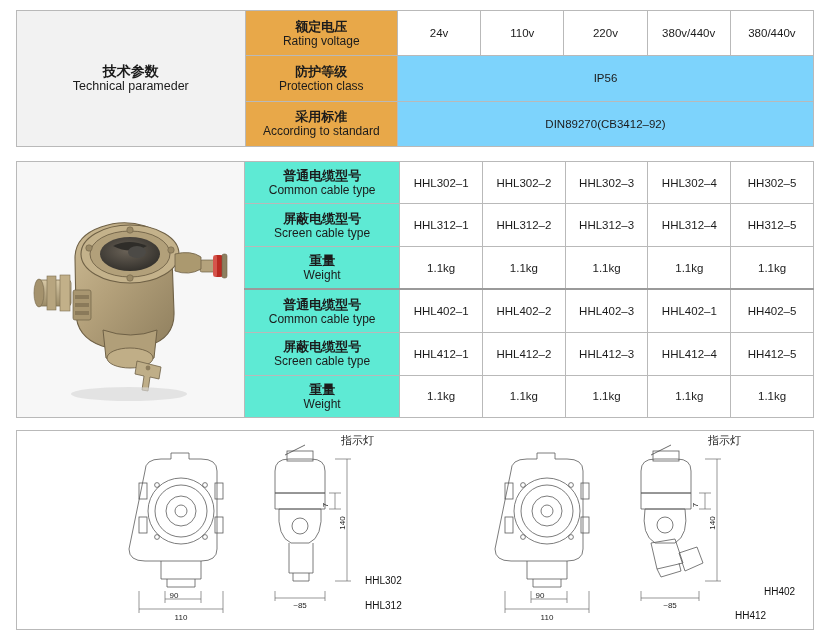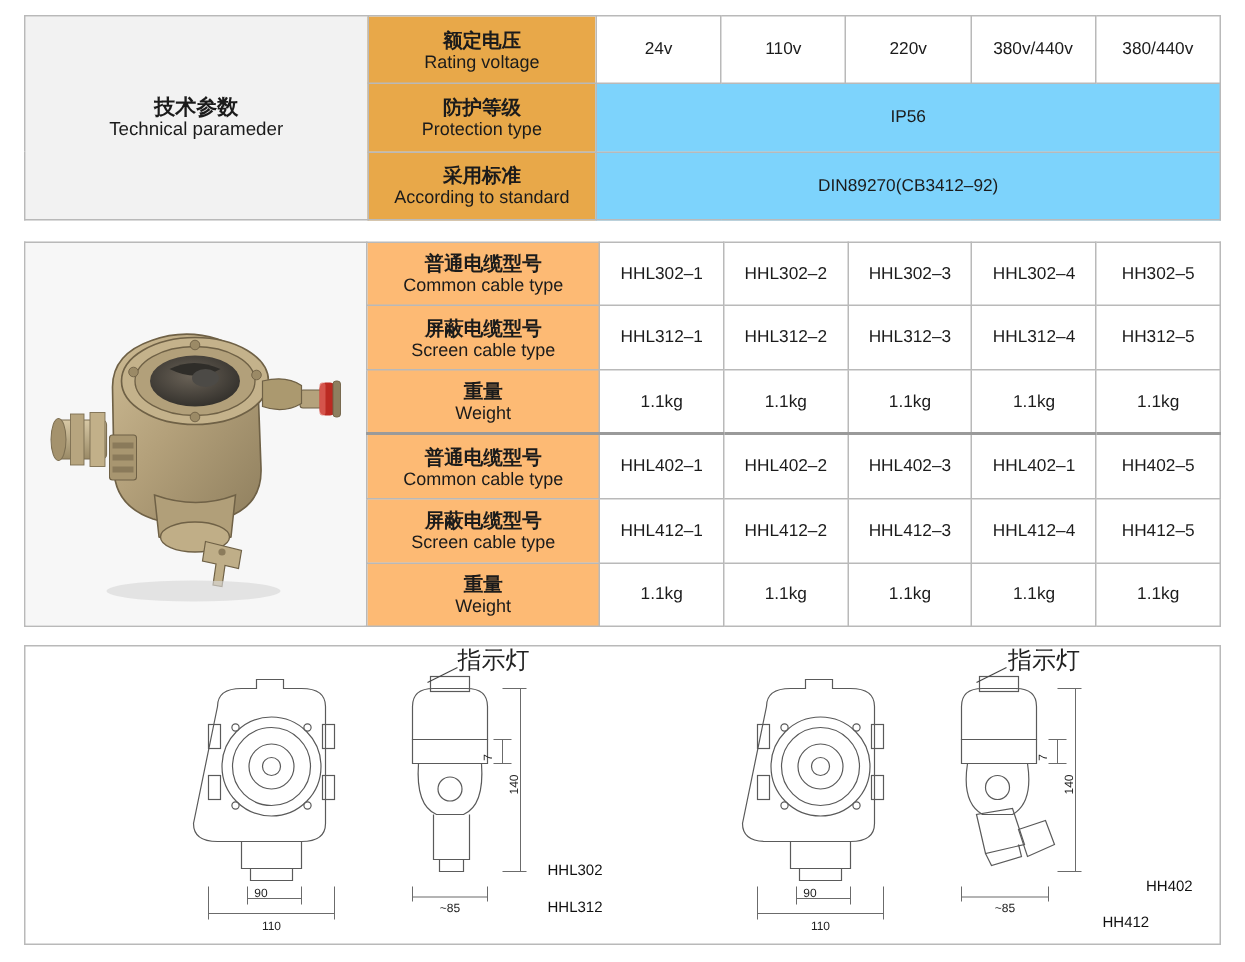--- a/index.html
+++ b/index.html
@@ -35,33 +35,34 @@
   .b1-left .en { font-size: 12.5px; }
 
   
   .block2 { width: 798px; height: 257px; margin: 0 0 12px 0; display:flex; }
   .b2-img {
     width: 228px; border: 1px solid #b9b9b9; border-right: none;
     background: #f7f7f7; position: relative;
   }
   .b2-table-wrap { flex: 1; }
   .b2-table { height: 100%; }
-  .b2-label { width: 152px; background: #fdba74; padding: 3px 4px; }
+  .b2-label { width: 152px; background: #5eead4; padding: 3px 4px; }
   .b2-cell { width: 81px; background: #fff; }
   .b2-sep td { border-top: 2px solid #9a9a9a; }
 
   
   .block3 {
     width: 798px; height: 200px;
     border: 1px solid #b9b9b9; background: #fff;
     position: relative;
   }
   .draw-label {
-    position: absolute; font-size: 16px; line-height: 13px; color:#222;
+    position: absolute; font-size: 11px; line-height: 13px; color:#222;
     text-align: left;
+    margin-left: 36px;
   }
   .cap { font-size: 10px; line-height: 14px; color: #111; }
 
   
   svg { display:block; }
 </style>
 </head>
 <body>
 
 <div class="page">
@@ -80,21 +81,21 @@
         </td>
         <td class="b1-cell val">24v</td>
         <td class="b1-cell val">110v</td>
         <td class="b1-cell val">220v</td>
         <td class="b1-cell val">380v/440v</td>
         <td class="b1-cell val">380/440v</td>
       </tr>
       <tr>
         <td class="b1-label">
           <div class="cn">防护等级</div>
-          <div class="en">Protection type</div>
+          <div class="en">Protection class</div>
         </td>
         <td class="b1-wide val" colspan="5">IP56</td>
       </tr>
       <tr>
         <td class="b1-label">
           <div class="cn">采用标准</div>
           <div class="en">According to standard</div>
         </td>
         <td class="b1-wide val" colspan="5">DIN89270(CB3412–92)</td>
       </tr>

